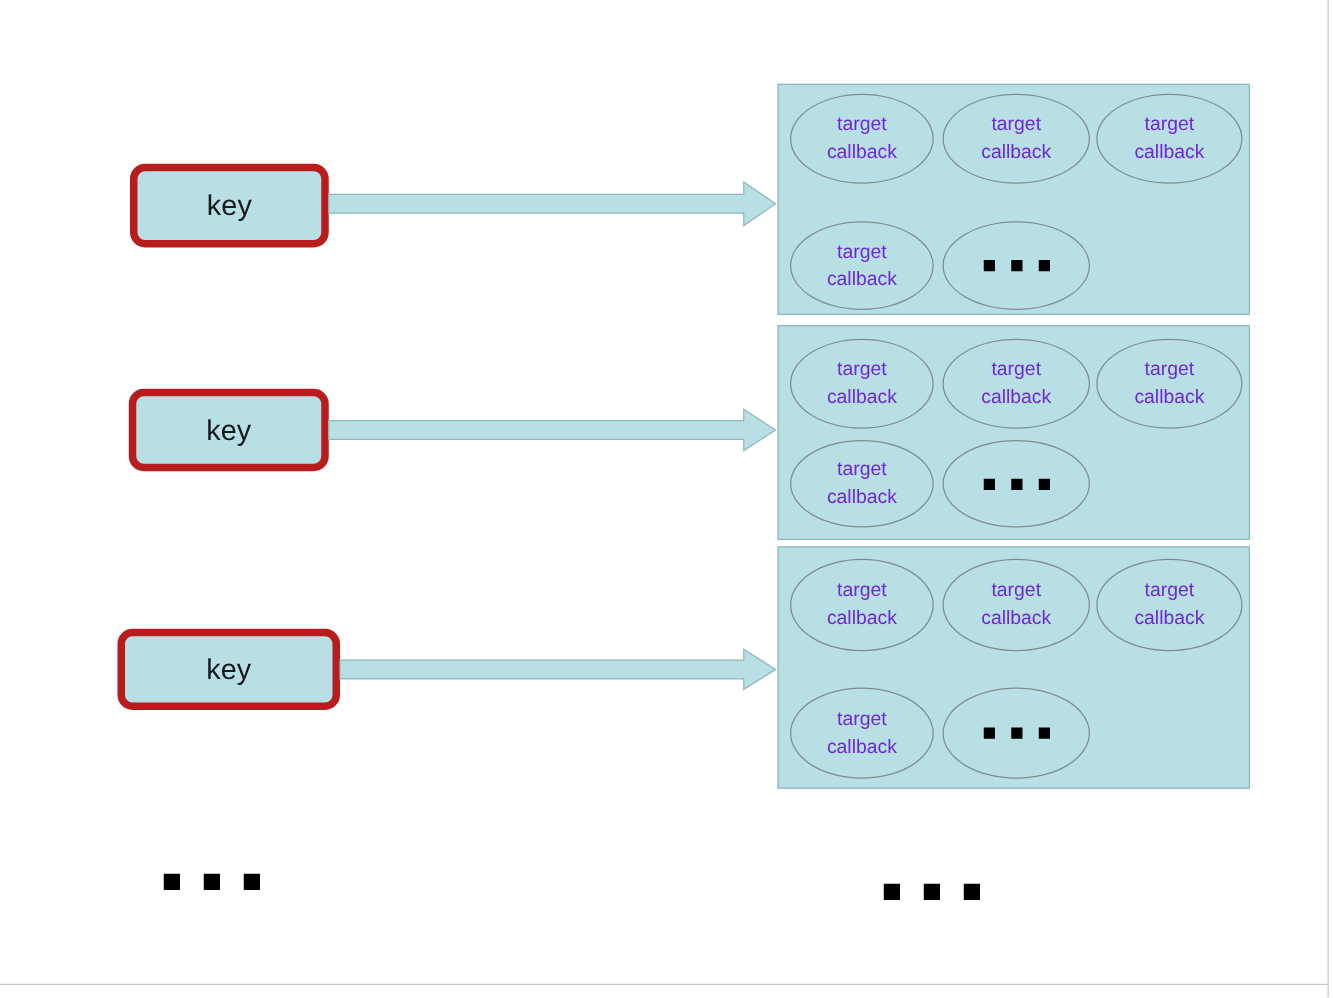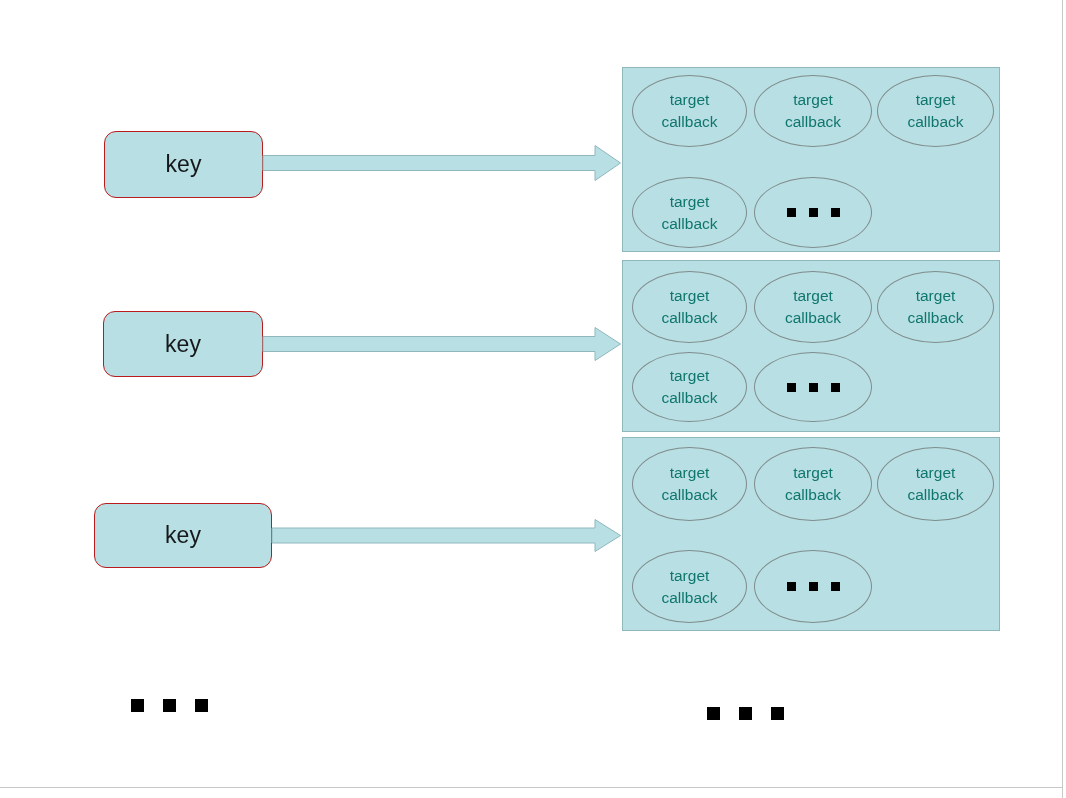--- a/index.html
+++ b/index.html
@@ -39,21 +39,21 @@
     width: 1062px;
     height: 1px;
     background: #c8c8c8;
   }
 
   
   .key-box {
     position: absolute;
     box-sizing: border-box;
     background: #b8dfe3;
-    border: 1px solid #b91c1c;
+    border: 6px solid #b91c1c;
     border-radius: 12px;
     display: flex;
     align-items: center;
     justify-content: center;
   }
   .key-box .key-label {
     font-size: 23px;
     color: #16191c;
     line-height: 1;
     letter-spacing: 0.1px;
@@ -83,21 +83,21 @@
     border: 1px solid #7f8c8d;
     border-radius: 50%;
     background: transparent;
     display: flex;
     flex-direction: column;
     align-items: center;
     justify-content: center;
   }
   .cell .cell-line {
     font-size: 15.5px;
-    color: #0f766e;
+    color: #6d28d9;
     line-height: 1.42;
     white-space: nowrap;
   }
 
   
   .dots {
     display: flex;
     align-items: center;
     gap: 13px;
   }

